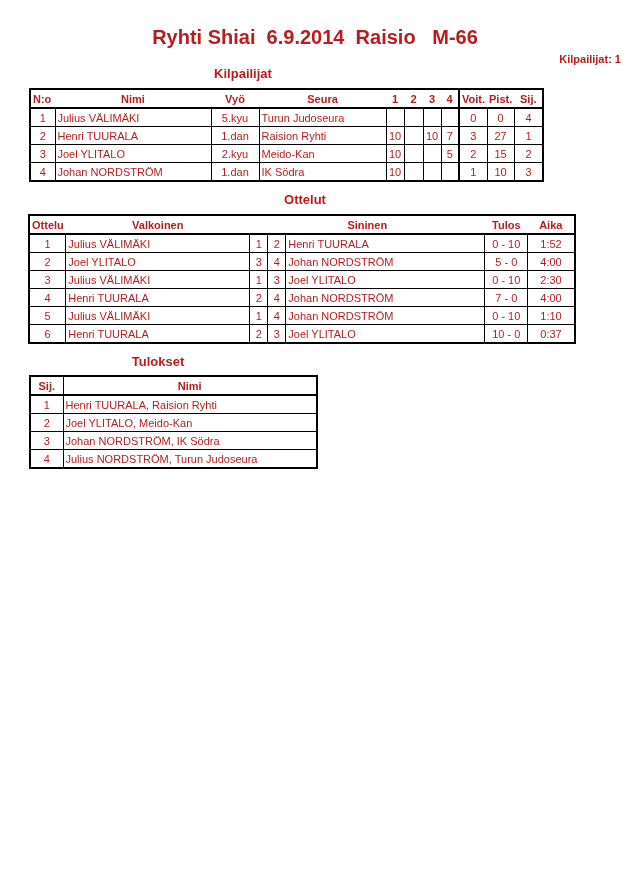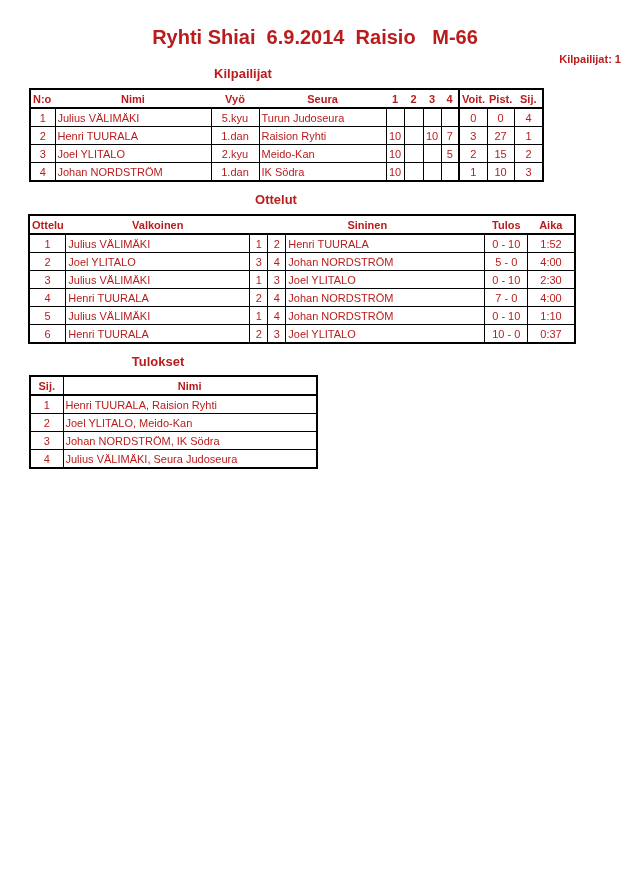--- a/index.html
+++ b/index.html
@@ -29,21 +29,21 @@
     white-space: pre;
   }
   .section-heading {
     position: absolute;
     transform: translateX(-50%);
     font-size: 13px;
     font-weight: bold;
     white-space: nowrap;
   }
   #heading-kilpailijat { left: 243px; top: 66px; }
-  #heading-ottelut    { left: 276px; top: 192px; }
+  #heading-ottelut    { left: 305px; top: 192px; }
   #heading-tulokset   { left: 158px; top: 354px; }
 
   table.sheet {
     position: absolute;
     border-collapse: collapse;
     table-layout: fixed;
     font-size: 11px;
     background: #ffffff;
     border: 2px solid #000000;
   }
@@ -267,18 +267,18 @@
       <tr>
         <td class="ta-c">2</td>
         <td class="ta-l">Joel YLITALO, Meido-Kan</td>
       </tr>
       <tr>
         <td class="ta-c">3</td>
         <td class="ta-l">Johan NORDSTRÖM, IK Södra</td>
       </tr>
       <tr>
         <td class="ta-c">4</td>
-        <td class="ta-l">Julius VÄLIMÄKI, Seura Judoseura</td>
+        <td class="ta-l">Julius NORDSTRÖM, Turun Judoseura</td>
       </tr>
     </tbody>
   </table>
 
 </div>
 
 </body></html>

